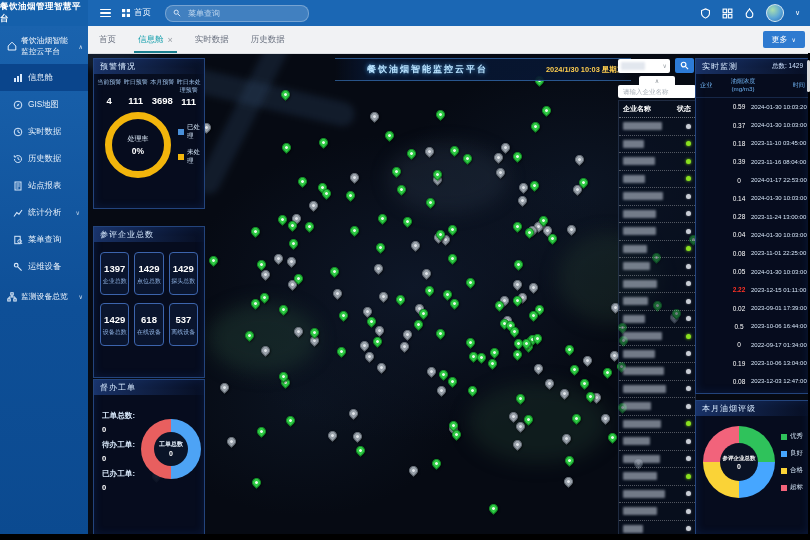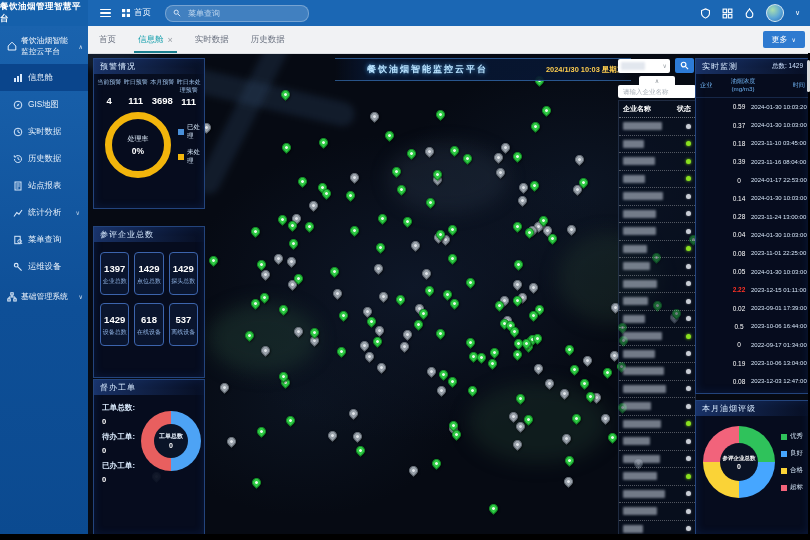--- a/index.html
+++ b/index.html
@@ -89,21 +89,21 @@
 
   
   .devices-panel{left:5px;top:173px;width:110px;height:150px;}
   .dev-grid{display:grid;grid-template-columns:repeat(3,1fr);gap:8px 5px;padding:10px 6px;}
   .dev-card{border:1px solid #3c64ac;border-radius:4px;background:rgba(24,48,96,.25);text-align:center;padding:10px 0 8px;}
   .dev-v{font-size:9.5px;font-weight:bold;color:#fff;}
   .dev-l{font-size:6px;color:#8fb2e2;margin-top:3px;white-space:nowrap;}
 
   
   .orders-panel{left:5px;top:326px;width:110px;height:155px;}
-  .orders-body{display:flex;align-items:center;padding-top:2px;}
+  .orders-body{display:flex;align-items:center;padding-top:10px;}
   .ord-stats{margin-left:8px;display:flex;flex-direction:column;}
   .ord-label{font-size:7.6px;font-weight:bold;color:#d9e9fb;margin-top:6px;}
   .ord-value{font-size:7.6px;font-weight:bold;color:#fff;margin-top:4px;}
   .ord-donut{width:60px;height:60px;border-radius:50%;margin-left:6px;display:flex;align-items:center;justify-content:center;flex:none;}
   .ord-hole{width:34px;height:34px;border-radius:50%;background:#0a1428;display:flex;flex-direction:column;align-items:center;justify-content:center;gap:1px;}
   .ord-hole .cl{font-size:6px;color:#e8f2fd;font-weight:bold;}
   .ord-hole .cv{font-size:7px;color:#fff;font-weight:bold;}
 
   
   .company-overlay{position:absolute;left:530px;top:5px;width:78px;z-index:8;}
@@ -295,21 +295,21 @@
       </div>
     <div class="section" style="margin-top:2px;">
       <span class="ic">
         <svg viewBox="0 0 10 10" fill="none" stroke="currentColor" stroke-width="1">
             <rect x="3.8" y="0.8" width="2.4" height="2.2"></rect>
             <rect x="0.8" y="6.8" width="2.4" height="2.2"></rect>
             <rect x="6.8" y="6.8" width="2.4" height="2.2"></rect>
             <path d="M5 3 V5 M5 5 H2 V6.8 M5 5 H8 V6.8"></path>
           </svg>
       </span>
-      <span>基础管理系统</span>
+      <span>监测设备总览</span>
       <span class="sec-chev">∨</span>
     </div>
   </div>
 
   <div class="tabbar">
     <div style="display:flex;height:100%;">
         <div class="tab">
           <span>首页</span>
         </div>
         <div class="tab active">

